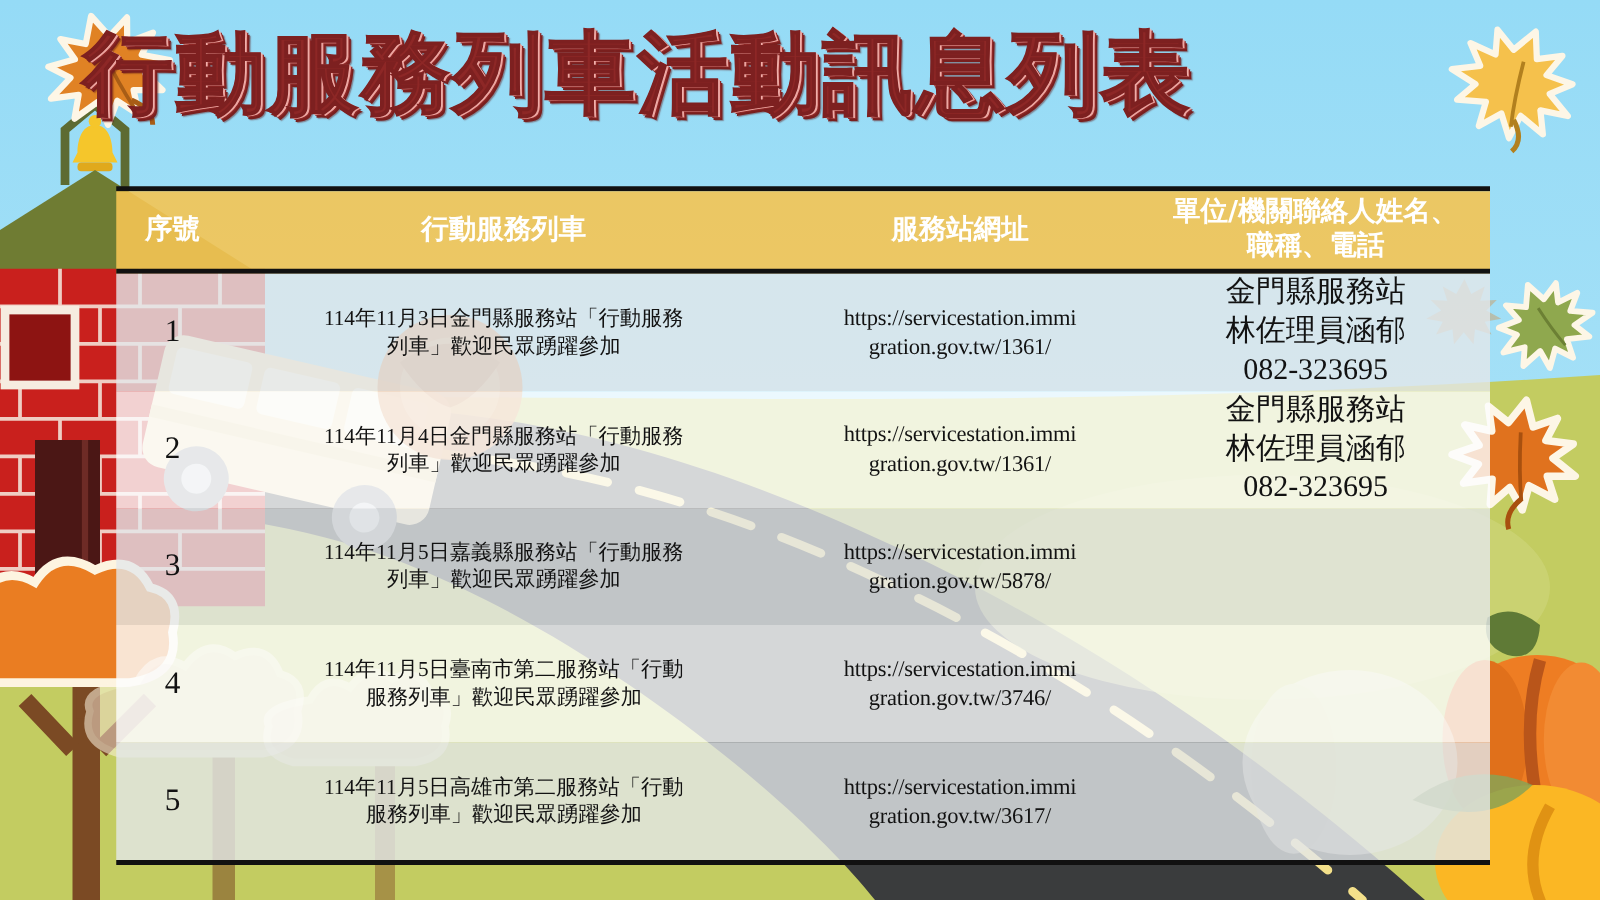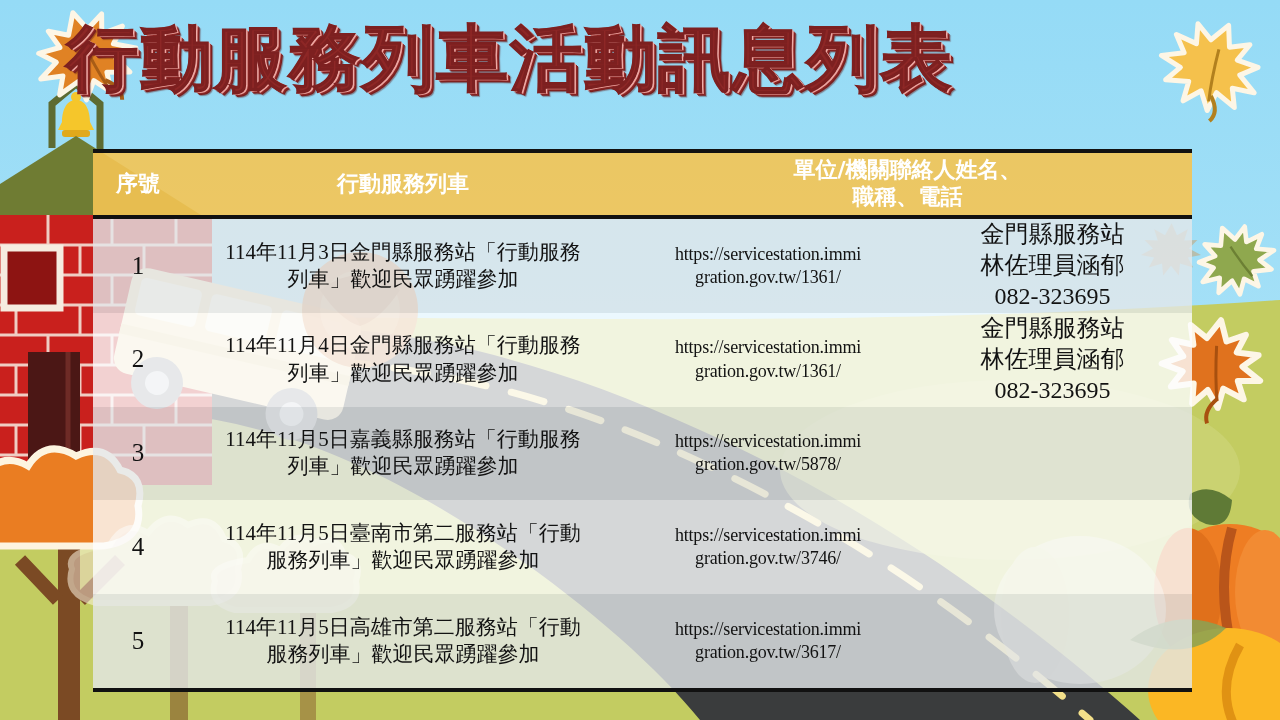--- a/index.html
+++ b/index.html
@@ -79,21 +79,21 @@
 
   
   .c-no    { flex:0 0 90px;  }
   .c-title { flex:0 0 440px; }
   .c-url   { flex:0 0 290px; }
   .c-contact{ flex:1 1 auto;text-align:center; }
 
   .td.c-no{ font-size:25px; }
   .td.c-url{ font-size:18px; letter-spacing:-0.2px; }
   .td.c-contact{ font-size:24px; }
-  .td.c-title{ font-size:21px; }
+  .td.c-title{ font-size:17px; }
 </style>
 </head>
 <body>
 
 <svg id="scene" viewBox="0 0 1280 720" preserveAspectRatio="none" xmlns="http://www.w3.org/2000/svg">
 
   <defs>
     <linearGradient id="sky" x1="0" y1="0" x2="0" y2="1">
       <stop offset="0" stop-color="#95dbf6"></stop>
       <stop offset="1" stop-color="#b6e6f8"></stop>
@@ -252,20 +252,21 @@
 
 <div class="title-wrap">
   <h1 class="title">行動服務列車活動訊息列表</h1>
 </div>
 
 <div class="tbl">
 
   <div class="thead">
     <div class="th c-no">序號</div>
     <div class="th c-title">行動服務列車</div>
+    <div class="th c-url">服務站網址</div>
     <div class="th c-contact">單位/機關聯絡人姓名、
 職稱、電話</div>
   </div>
 
   <div class="tbody">
 
     <div class="tr odd">
       <div class="td c-no">1</div>
       <div class="td c-title">114年11月3日金門縣服務站「行動服務
 列車」歡迎民眾踴躍參加</div>

